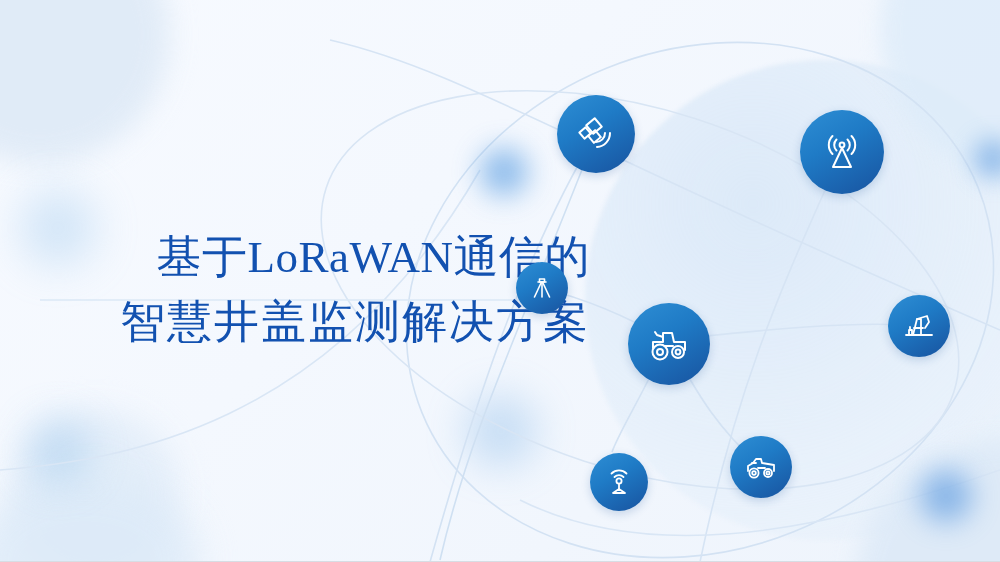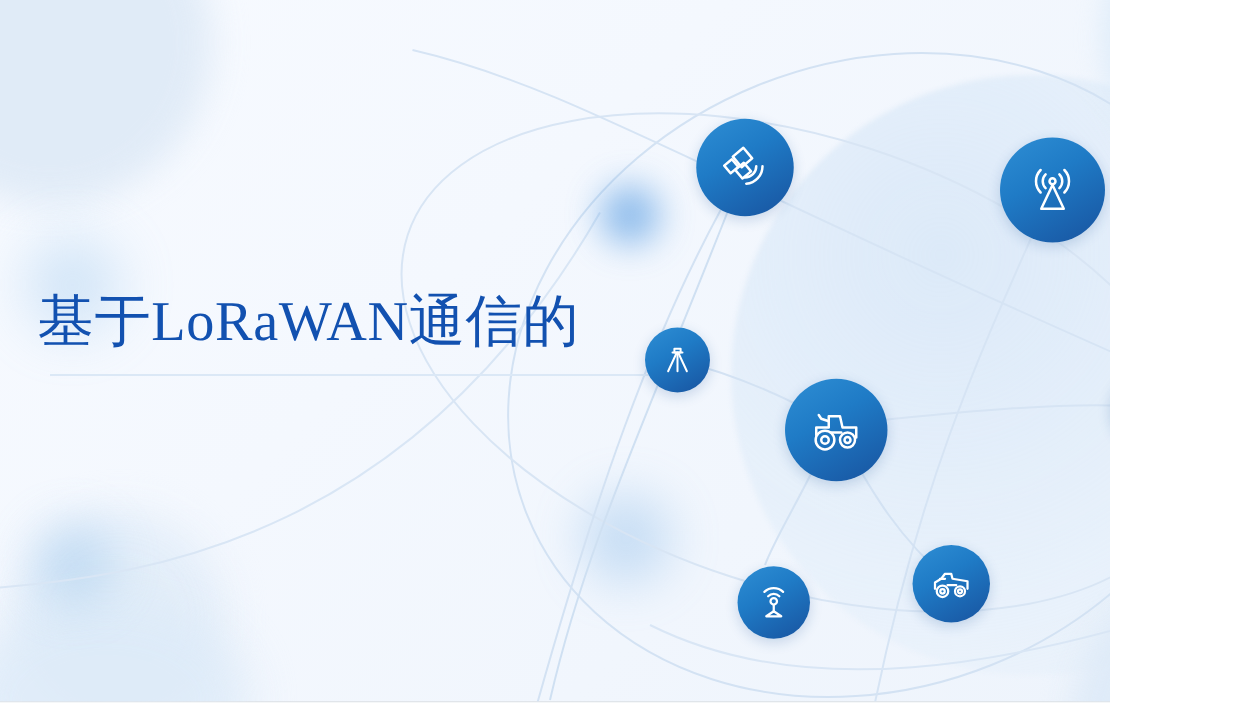--- a/index.html
+++ b/index.html
@@ -2,27 +2,28 @@
 <html><head>
 <meta charset="utf-8">
 <style>
   html, body {
     margin: 0;
     padding: 0;
     background: #ffffff;
   }
   #slide {
     position: relative;
-    width: 888px;
+    width: 1000px;
     height: 562px;
     overflow: hidden;
     background: linear-gradient(135deg, #f7faff 0%, #f4f8fe 40%, #eef4fc 100%);
     font-family: "Liberation Sans", sans-serif;
     border-bottom: 1px solid #d7dde4;
     box-sizing: border-box;
+    text-align: right;
   }
 
   
   .blob {
     position: absolute;
     border-radius: 50%;
     pointer-events: none;
   }
   .blob-tl {
     left: -90px; top: -96px;
@@ -165,20 +166,21 @@
       <path d="M 542 288 C 590 300 630 318 668 340" stroke="#d3e2f3"></path>
     </g>
   </svg>
 
   <div class="dot-soft dot-1"></div>
   <div class="dot-soft dot-4"></div>
   <div class="dot-soft dot-6"></div>
 
   <div class="title-block">
     <div class="title-line1">基于LoRaWAN通信的</div>
+    <div class="title-line2">智慧井盖监测解决方案</div>
   </div>
 
   <div class="bubble" style="left:557px; top:95px; width:78px; height:78px;">
     <span>
       <svg width="44" height="44" viewBox="0 0 44 44" stroke-width="2">
         <rect x="14.5" y="8.5" width="11" height="11" transform="rotate(-40 20 14)"></rect>
         <rect x="7" y="17" width="8" height="8" transform="rotate(-40 11 21)"></rect>
         <rect x="16" y="20" width="9" height="9" transform="rotate(-40 20.5 24.5)"></rect>
         <path d="M 22 30 A 9 9 0 0 0 31 21"></path>
         <path d="M 23 35 A 14 14 0 0 0 36 21"></path>

